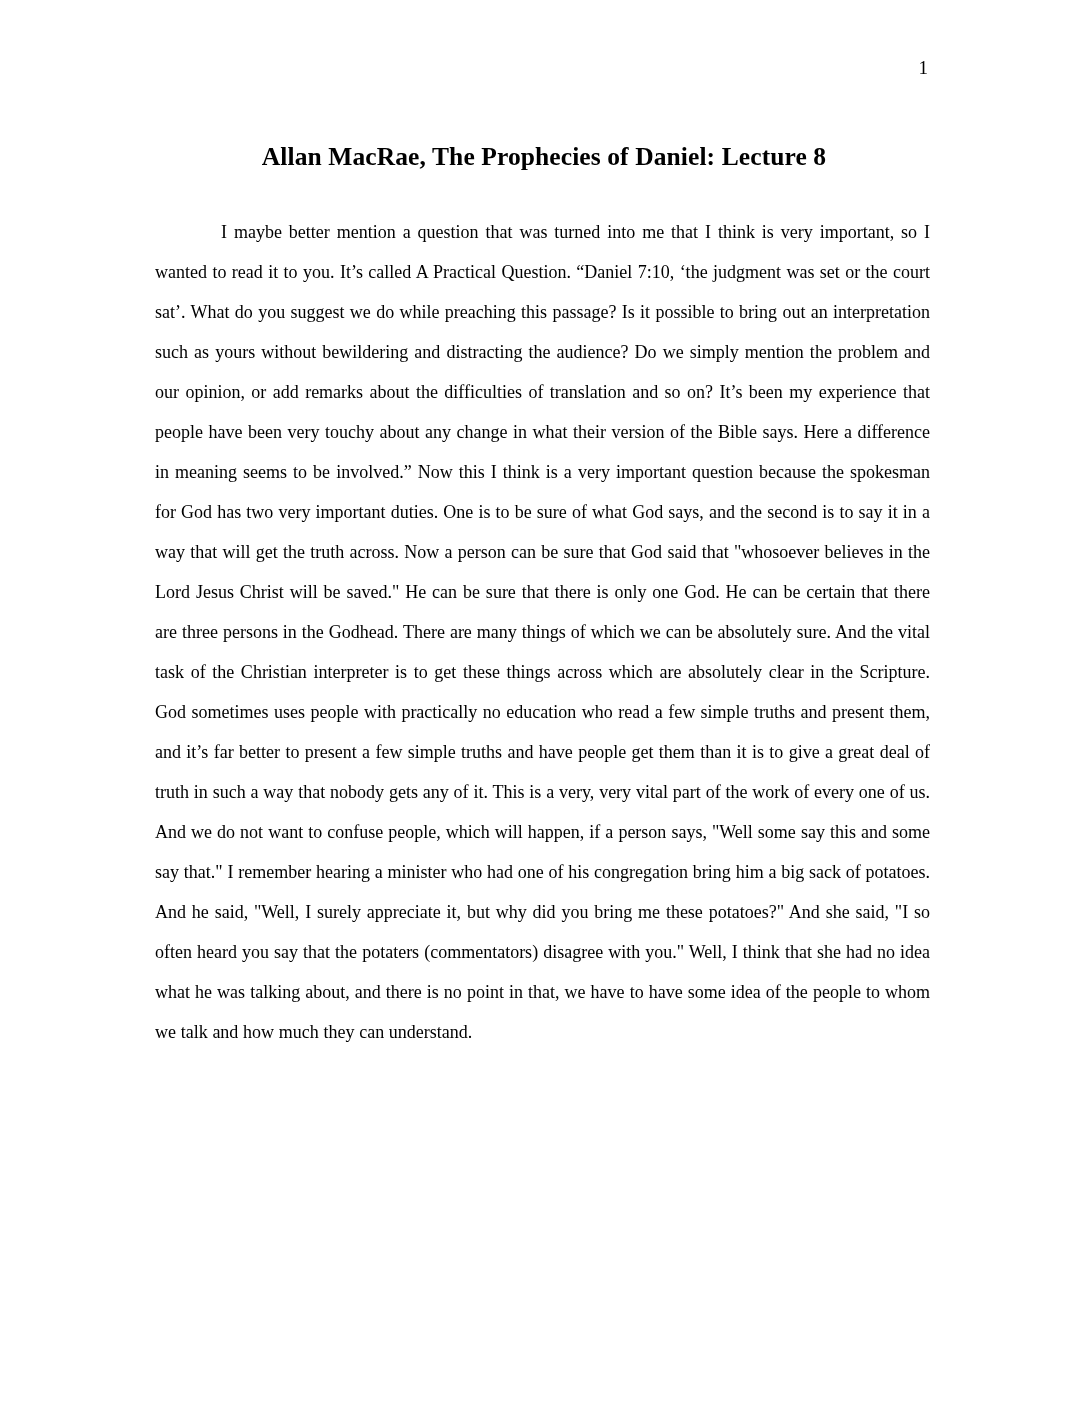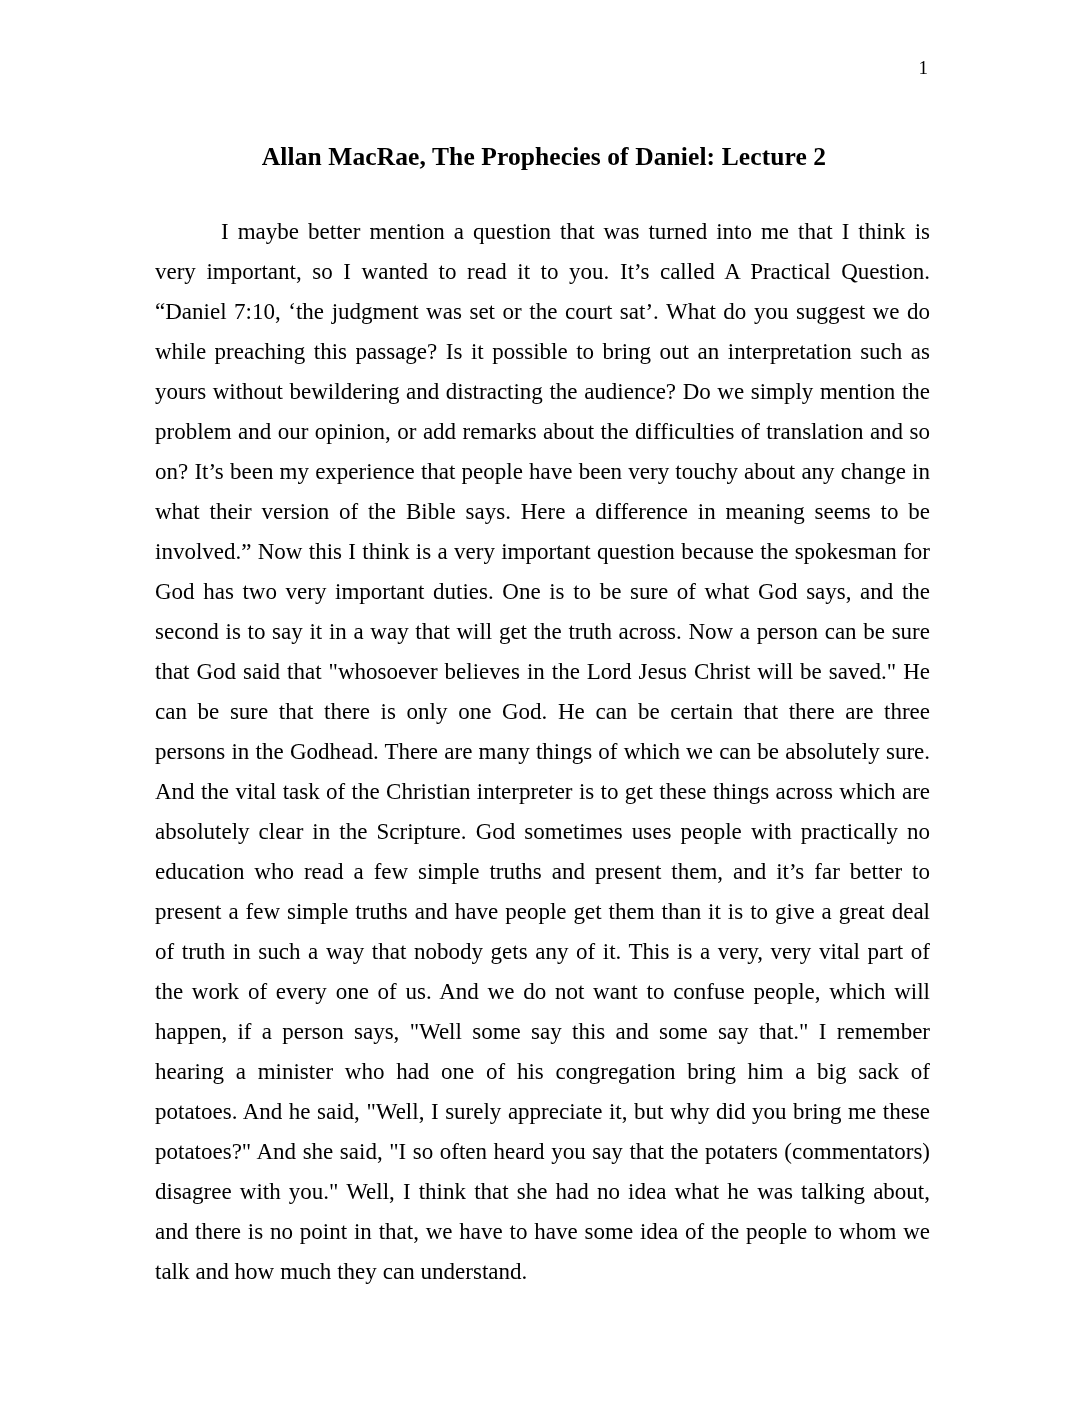--- a/index.html
+++ b/index.html
@@ -41,35 +41,35 @@
     letter-spacing: 0.1px;
     font-family: "Liberation Serif", "DejaVu Serif", serif;
   }
   .body-block {
     position: absolute;
     top: 212px;
     left: 155px;
     width: 775px;
   }
   .para {
-    font-size: 23px;
+    font-size: 18px;
     line-height: 40px;
     text-align: justify;
     text-indent: 66px;
     margin: 0;
     font-family: "Liberation Serif", "DejaVu Serif", serif;
     word-spacing: 0.2px;
   }
 </style>
 </head>
 <body>
 
 <div class="page">
 
   <div class="page-number">1</div>
 
-  <h1 class="doc-title">Allan MacRae, The Prophecies of Daniel: Lecture 2</h1>
+  <h1 class="doc-title">Allan MacRae, The Prophecies of Daniel: Lecture 8</h1>
 
   <div class="body-block">
     <p class="para">I maybe better mention a question that was turned into me that I think is very important, so I wanted to read it to you. It’s called A Practical Question. “Daniel 7:10, ‘the judgment was set or the court sat’. What do you suggest we do while preaching this passage? Is it possible to bring out an interpretation such as yours without bewildering and distracting the audience? Do we simply mention the problem and our opinion, or add remarks about the difficulties of translation and so on?  It’s been my experience that people have been very touchy about any change in what their version of the Bible says. Here a difference in meaning seems to be involved.” Now this I think is a very important question because the spokesman for God has two very important duties. One is to be sure of what God says, and the second is to say it in a way that will get the truth across. Now a person can be sure that God said that "whosoever believes in the Lord Jesus Christ will be saved."  He can be sure that there is only one God. He can be certain that there are three persons in the Godhead. There are many things of which we can be absolutely sure. And the vital task of the Christian interpreter is to get these things across which are absolutely clear in the Scripture.  God sometimes uses people with practically no education who read a few simple truths and present them, and it’s far better to present a few simple truths and have people get them than it is to give a great deal of truth in such a way that nobody gets any of it.  This is a very, very vital part of the work of every one of us. And we do not want to confuse people, which will happen, if a person says, "Well some say this and some say that."  I remember hearing a minister who had one of his congregation bring him a big sack of potatoes. And he said, "Well, I surely appreciate it, but why did you bring me these potatoes?" And she said, "I so often heard you say that the potaters (commentators) disagree with you." Well, I think that she had no idea what he was talking about, and there is no point in that, we have to have some idea of the people to whom we talk and how much they can understand.</p>
   </div>
 
 </div>
 
 </body></html>

